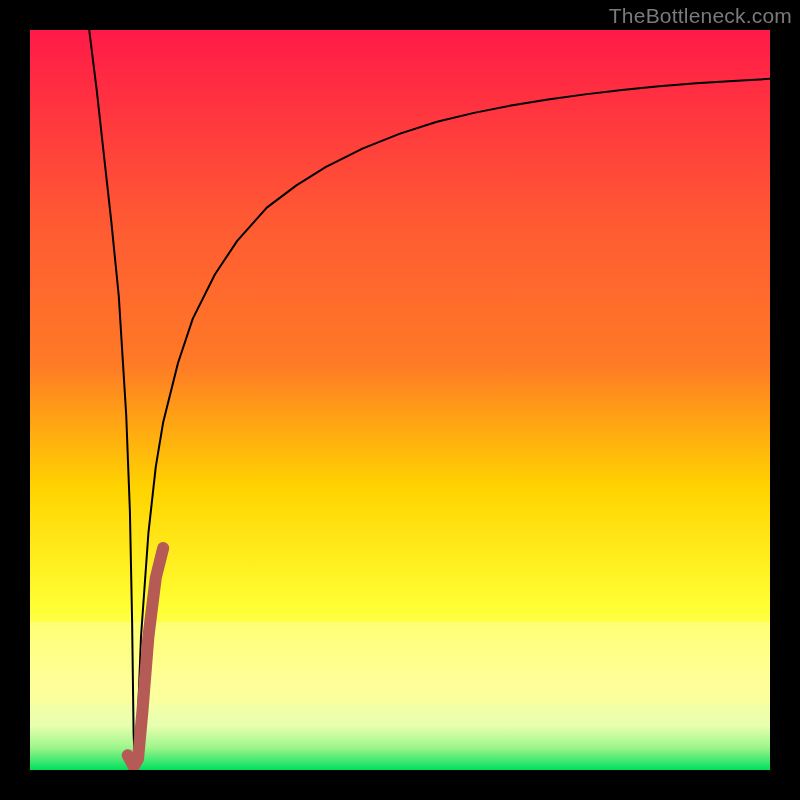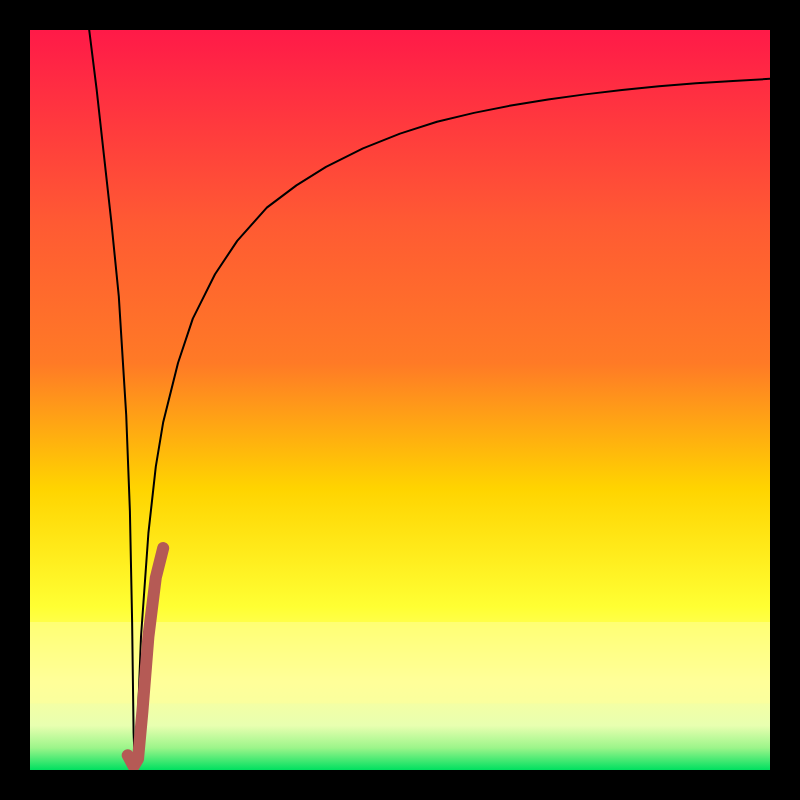--- a/index.html
+++ b/index.html
@@ -58,13 +58,14 @@
             <stop offset="100%" stop-color="#00e060"></stop>
           </linearGradient>
         </defs>
         <rect x="0" y="0" width="740" height="740" fill="url(#bg-grad)"></rect>
         <rect x="0" y="592" width="740" height="81.4" fill="#ffff99" fill-opacity="0.55"></rect>
         <path d="M59.20 0.00 L66.60 59.20 L74.00 125.80 L81.40 192.40 L88.80 266.40 L96.20 384.80 L99.90 481.00 L102.12 592.00 L103.60 703.00 L105.08 740.00 L107.30 703.00 L111.00 606.80 L118.40 503.20 L125.80 436.60 L133.20 392.20 L148.00 333.00 L162.80 288.60 L185.00 244.20 L207.20 210.90 L236.80 177.60 L266.40 155.40 L296.00 136.90 L333.00 118.40 L370.00 103.60 L407.00 91.76 L444.00 82.88 L481.00 75.48 L518.00 69.56 L555.00 64.38 L592.00 59.94 L629.00 56.24 L666.00 53.28 L703.00 51.06 L740.00 48.84 " fill="none" stroke="#000000" stroke-width="2" stroke-linecap="butt" stroke-linejoin="round"></path>
         <path d="M97.68 725.20 L103.60 736.30 L108.04 728.90 L112.48 680.80 L118.40 606.80 L125.80 547.60 L133.20 518.00 " fill="none" stroke="#b55a55" stroke-width="12" stroke-linecap="round" stroke-linejoin="round"></path>
       </svg>
   </div>
 
+  <div class="watermark">TheBottleneck.com</div>
 </div>
 
 </body></html>

